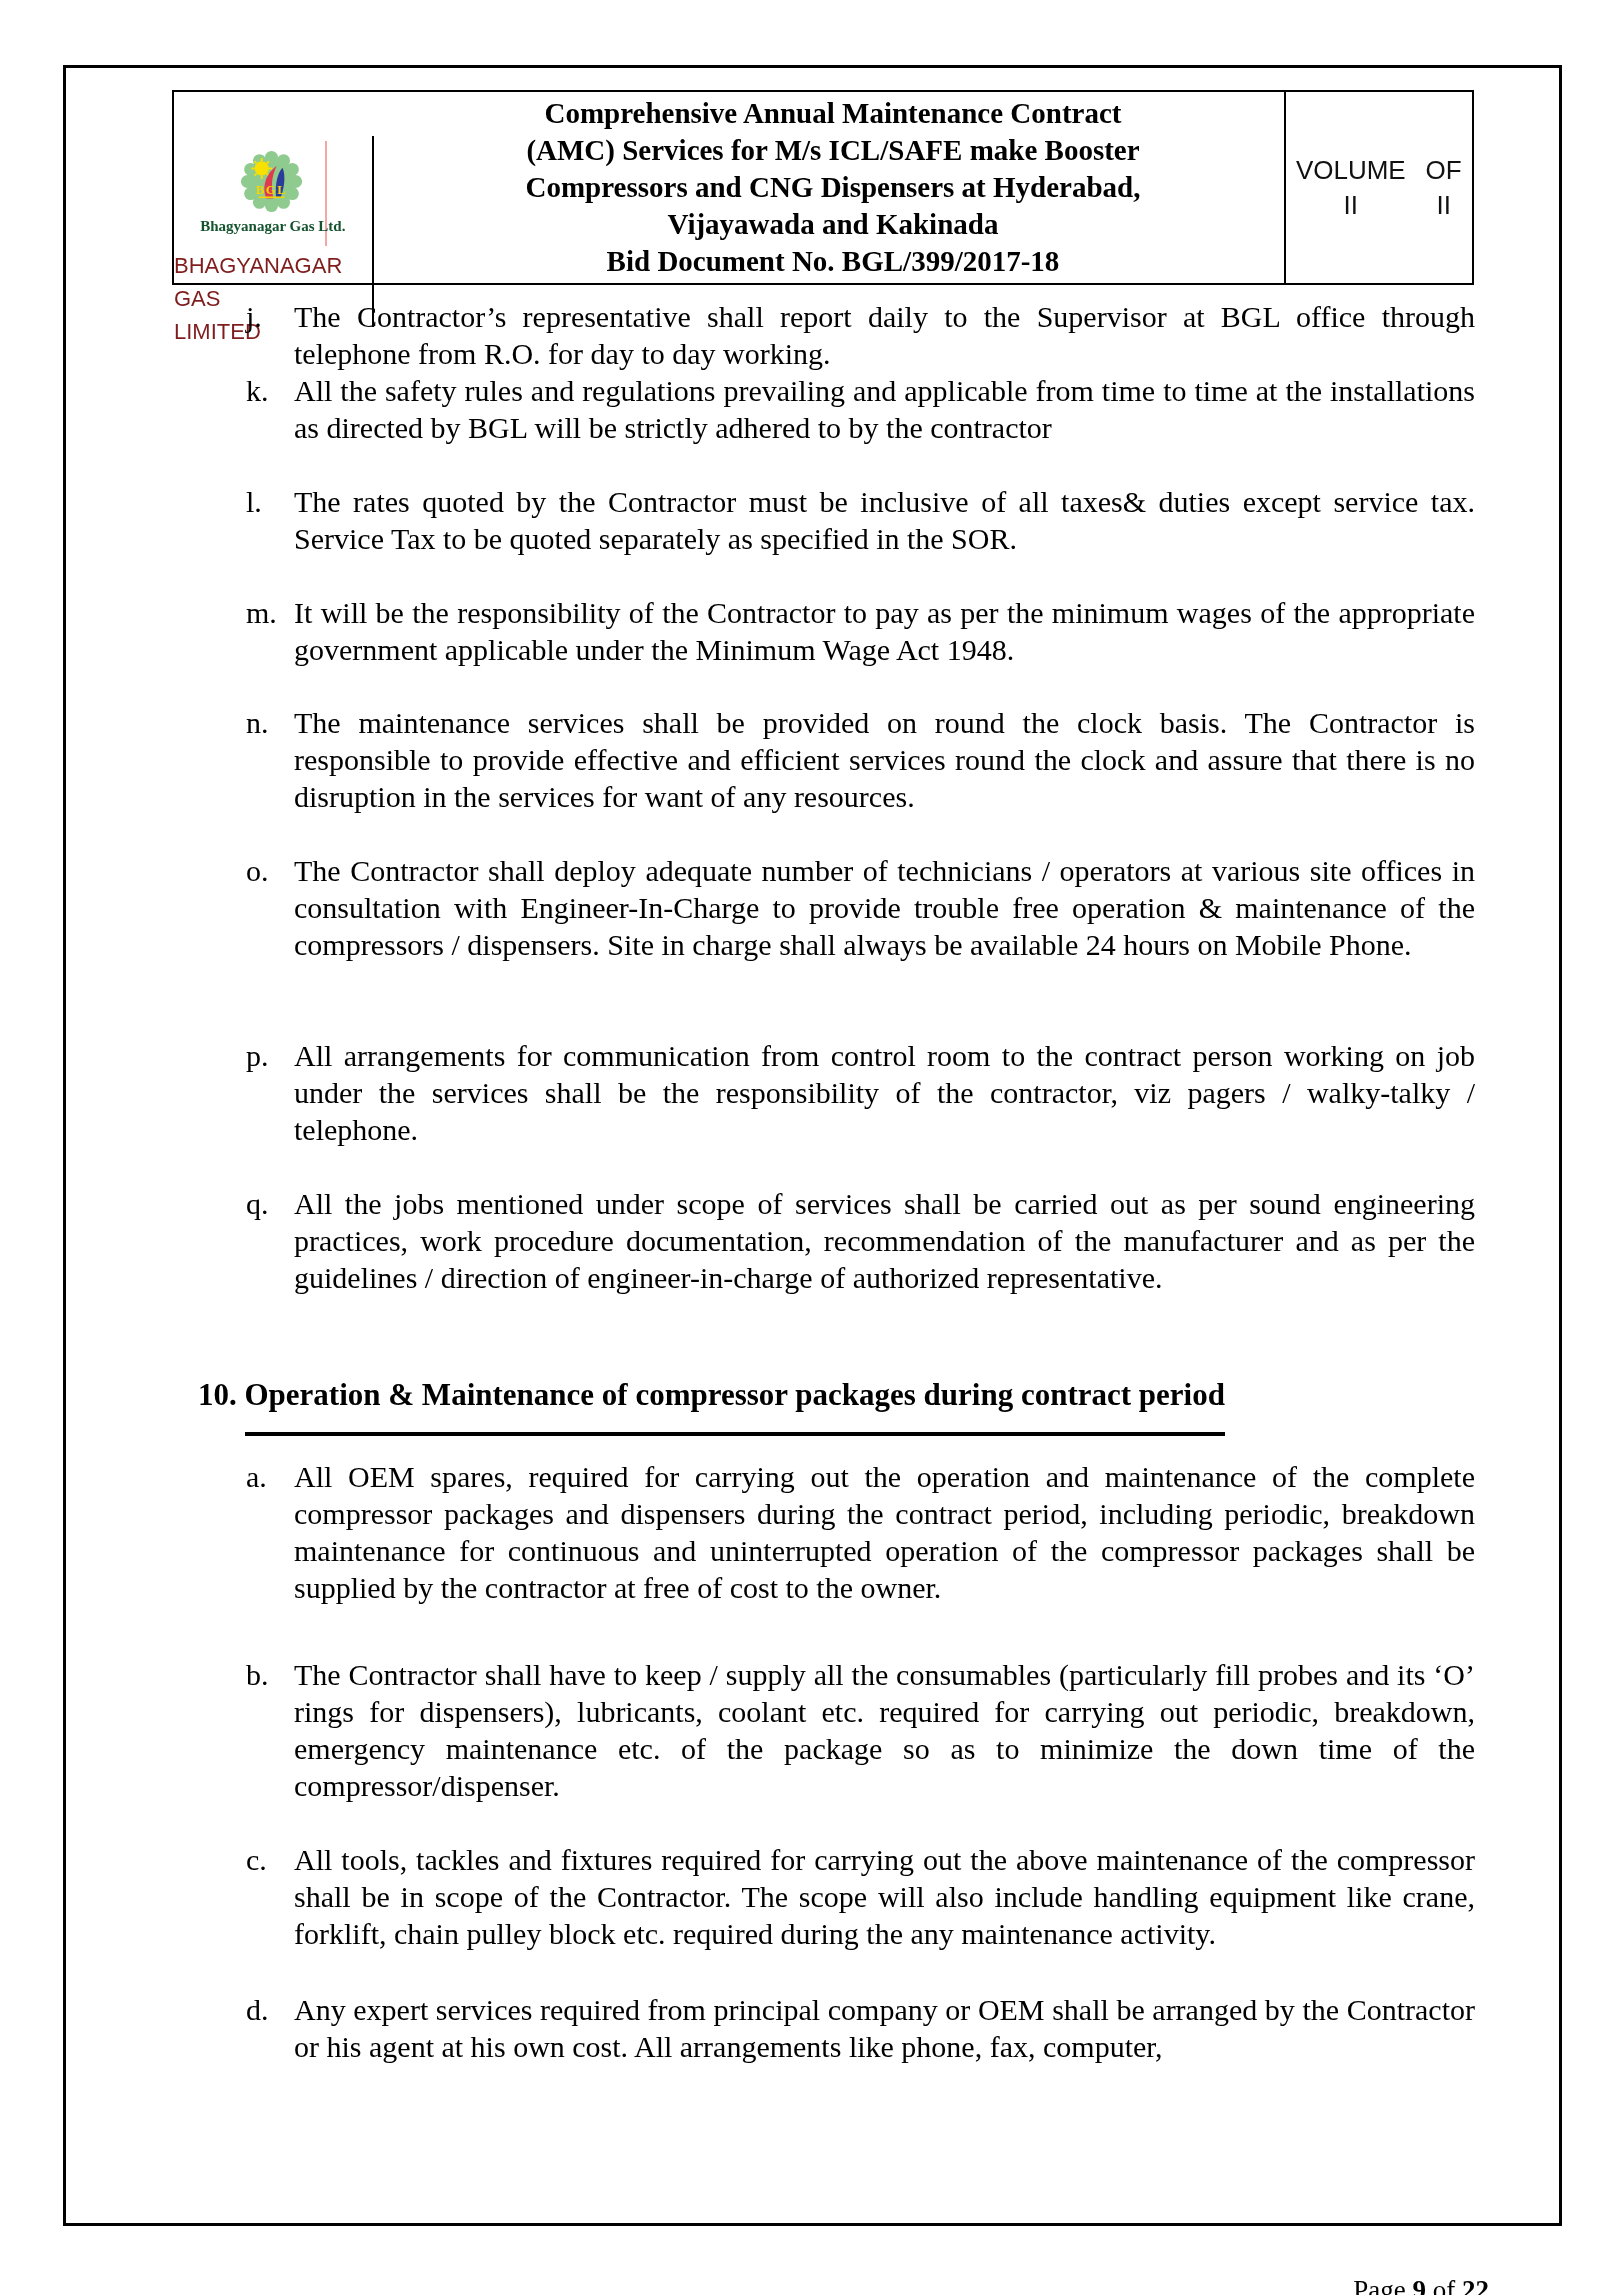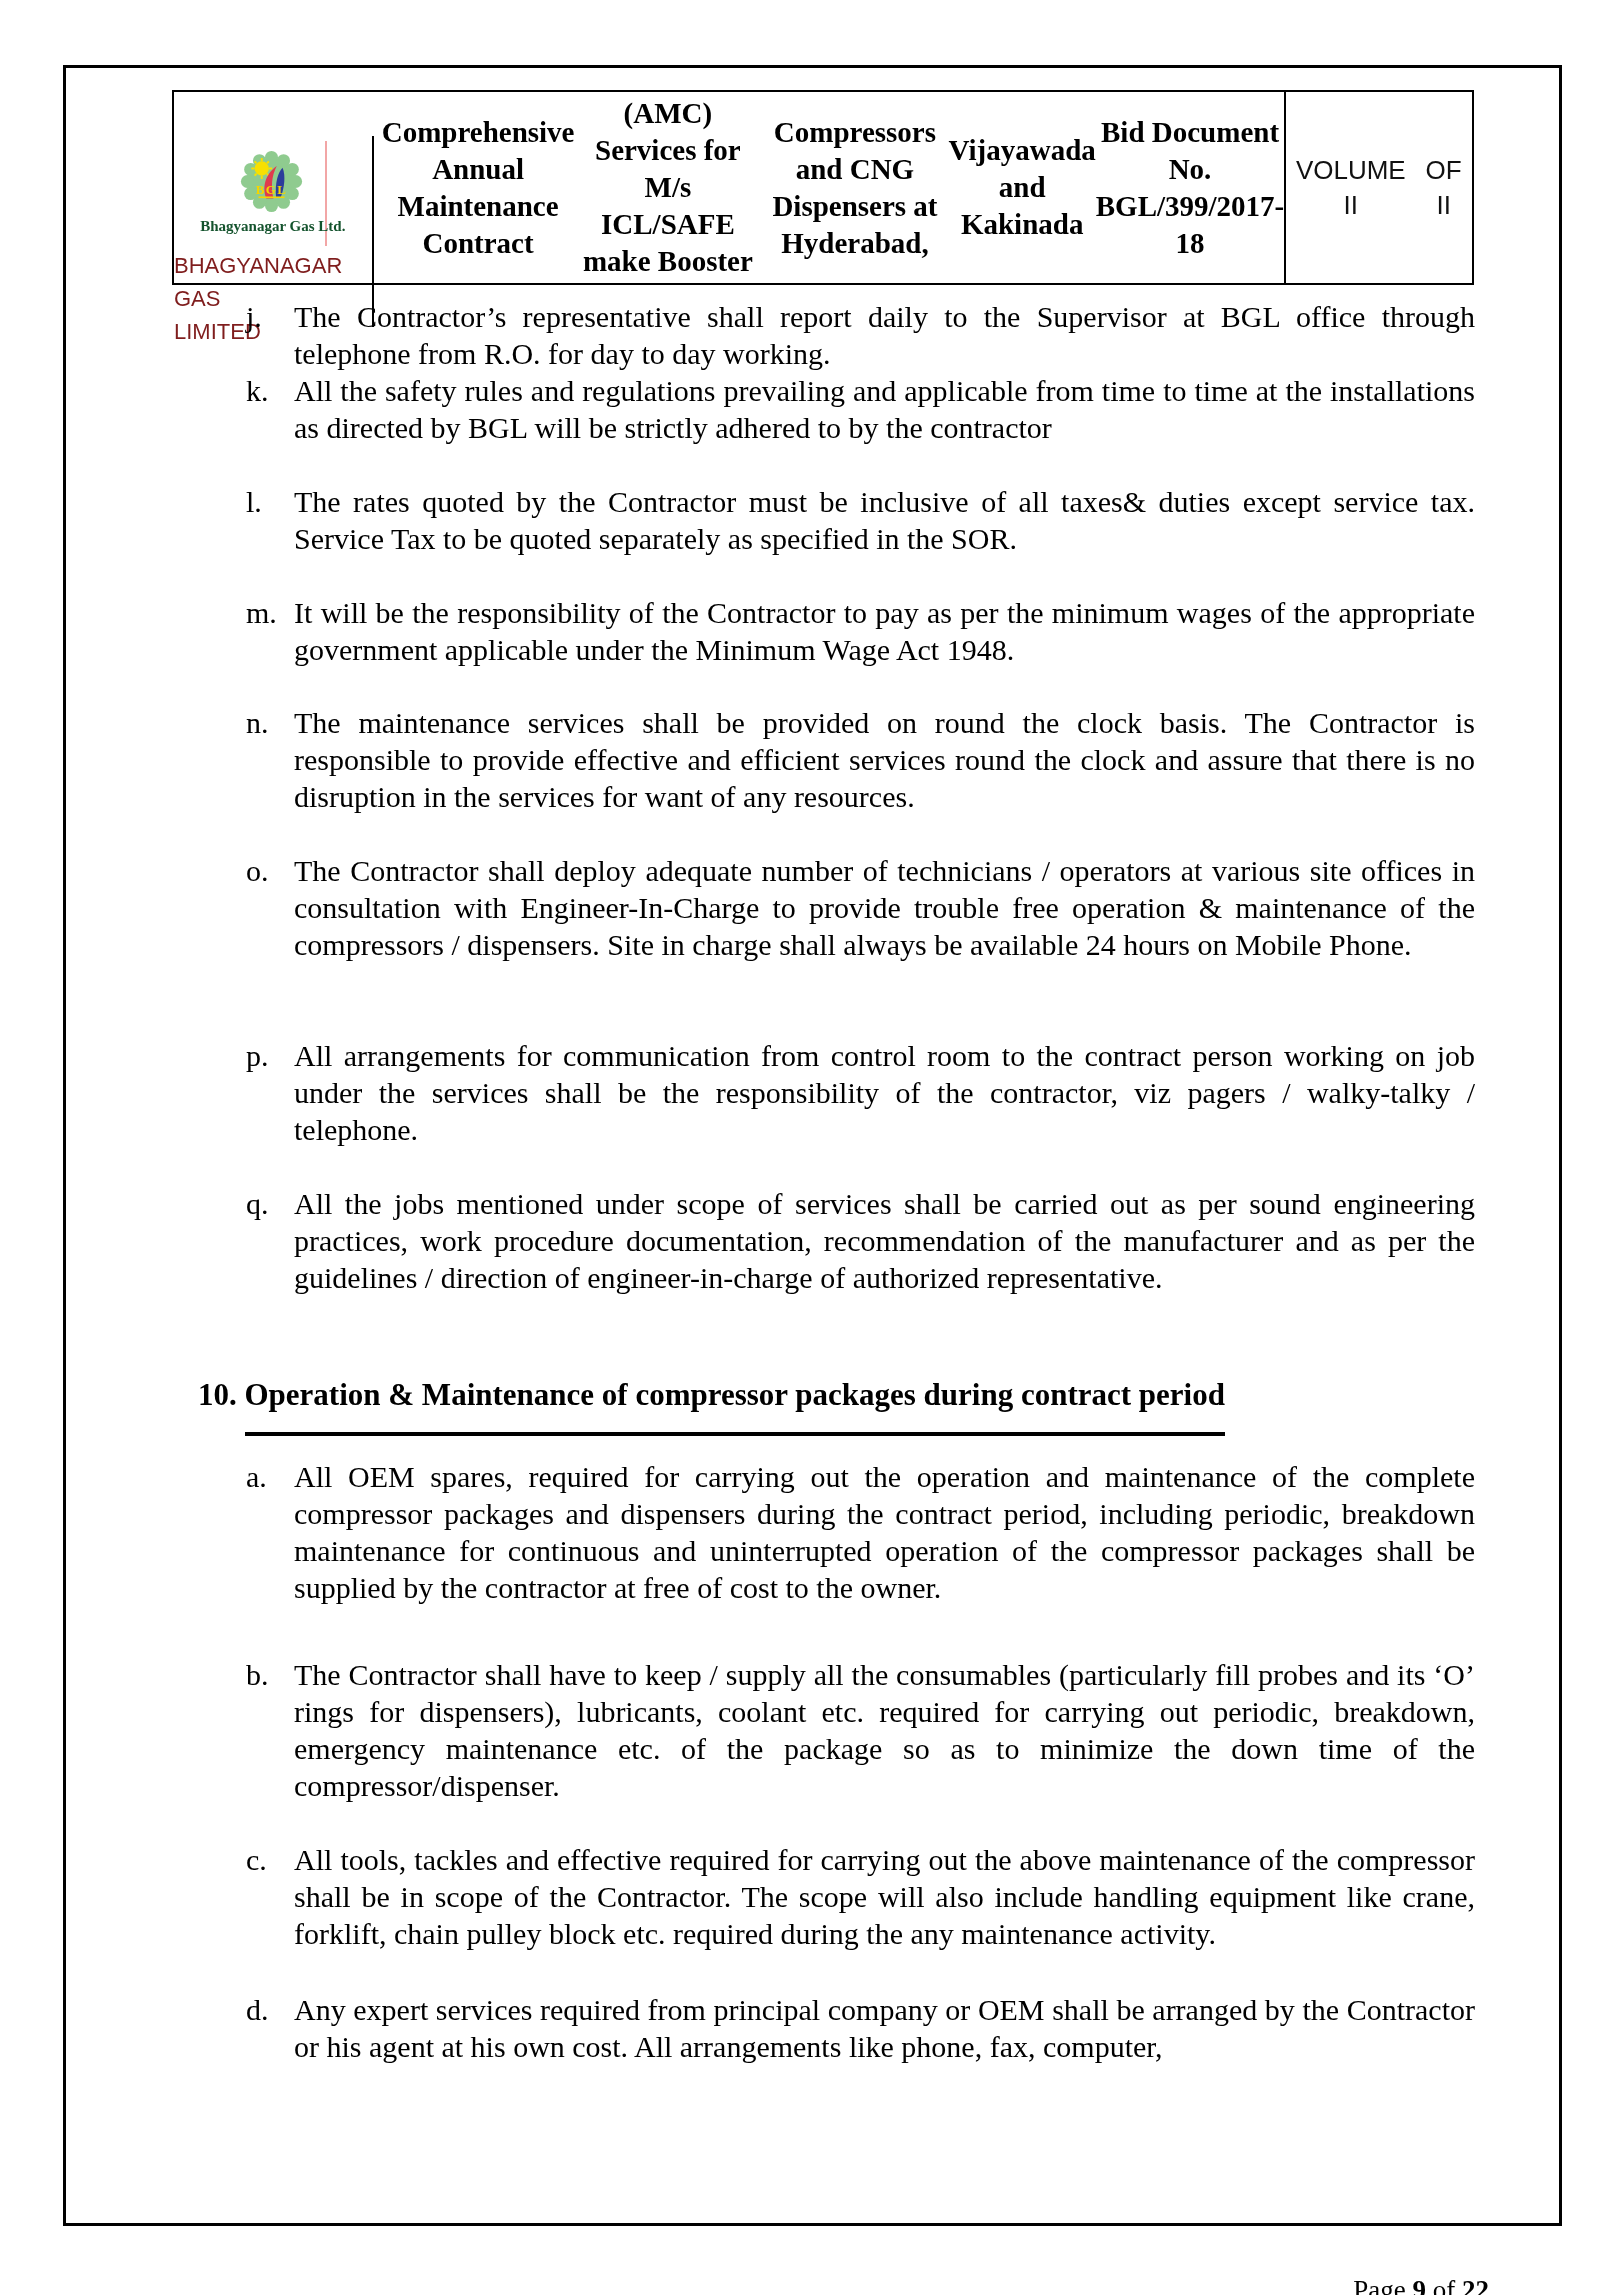--- a/index.html
+++ b/index.html
@@ -5,21 +5,21 @@
   html,body{margin:0;padding:0;background:#ffffff;}
   .page{position:relative;width:1623px;height:2295px;background:#ffffff;
         font-family:"Liberation Serif", serif;color:#000;overflow:hidden;}
   .page-border{position:absolute;left:63px;top:65px;width:1493px;height:2155px;
         border:3.9px solid #000;}
   
   .header-table{position:absolute;left:172px;top:90px;width:1302px;height:195px;
         display:flex;border:2.6px solid #000;box-sizing:border-box;background:#fff;}
   .cell{box-sizing:border-box;height:100%;}
   .logo-cell{position:relative;width:200px;border-right:2.6px solid #000;margin-top:44px;}
-  .title-cell{width:914px;border-right:2.6px solid #000;display:flex;flex-direction:row;
+  .title-cell{width:914px;border-right:2.6px solid #000;display:flex;flex-direction:column;
         justify-content:center;align-items:center;text-align:center;
         font-weight:bold;font-size:29px;line-height:37px;padding-left:8px;}
   .volume-cell{width:186px;display:flex;flex-direction:row;justify-content:center;
         align-items:center;text-align:center;font-family:"Liberation Sans", sans-serif;
         font-size:26px;line-height:35px;color:#111;}
   .logo-svg{position:absolute;left:63px;top:10.5px;width:69px;height:69px;}
   .logo-caption{position:absolute;left:0;top:82px;width:100%;text-align:center;
         color:#14532d;font-weight:bold;font-size:15px;font-family:"Liberation Serif", serif;}
   .company-name{position:absolute;left:0;top:113px;width:100%;text-align:left;
         font-family:"Liberation Sans", sans-serif;font-size:22px;line-height:33px;color:#7f1d1d;}
@@ -138,21 +138,21 @@
   <div class="item" style="top:1458px">
     <span class="item-label">a.</span>
     <span>All OEM spares, required for carrying out the operation and maintenance of the complete compressor packages and dispensers during the contract period, including periodic, breakdown maintenance for continuous and uninterrupted operation of the compressor packages shall be supplied by the contractor at free of cost to the owner.</span>
   </div>
   <div class="item" style="top:1656px">
     <span class="item-label">b.</span>
     <span>The Contractor shall have to keep / supply all the consumables (particularly fill probes and its ‘O’ rings for dispensers), lubricants, coolant etc. required for carrying out periodic, breakdown, emergency maintenance etc. of the package so as to minimize the down time of the compressor/dispenser.</span>
   </div>
   <div class="item" style="top:1841px">
     <span class="item-label">c.</span>
-    <span>All tools, tackles and effective required for carrying out the above maintenance of the compressor shall be in scope of the Contractor. The scope will also include handling equipment like crane, forklift, chain pulley block etc. required during the any maintenance activity.</span>
+    <span>All tools, tackles and fixtures required for carrying out the above maintenance of the compressor shall be in scope of the Contractor. The scope will also include handling equipment like crane, forklift, chain pulley block etc. required during the any maintenance activity.</span>
   </div>
   <div class="item" style="top:1991px">
     <span class="item-label">d.</span>
     <span>Any expert services required from principal company or OEM shall be arranged by the Contractor or his agent at his own cost. All arrangements like phone, fax, computer,</span>
   </div>
 
   <div class="footer">
     <span>Page </span><b>9</b><span> of </span><b>22</b>
   </div>
 </div>

